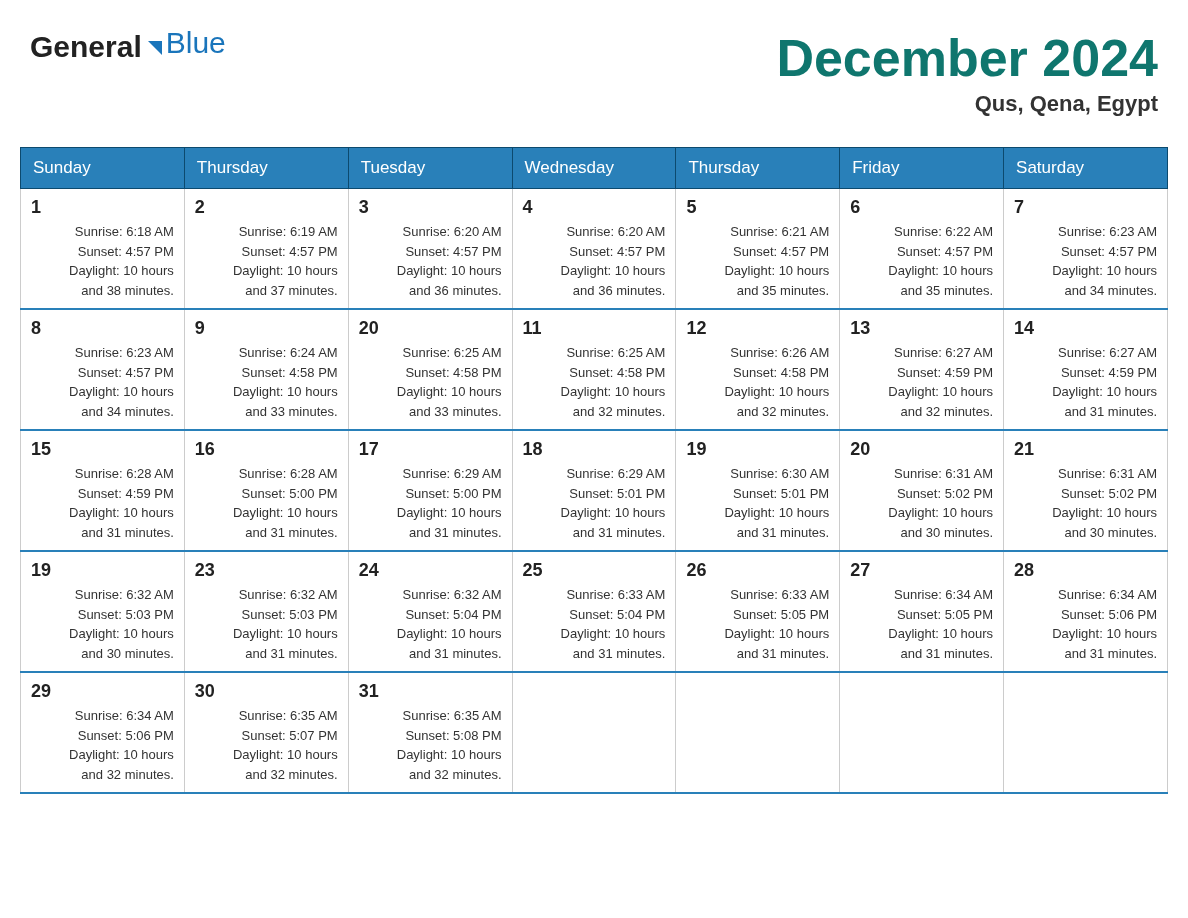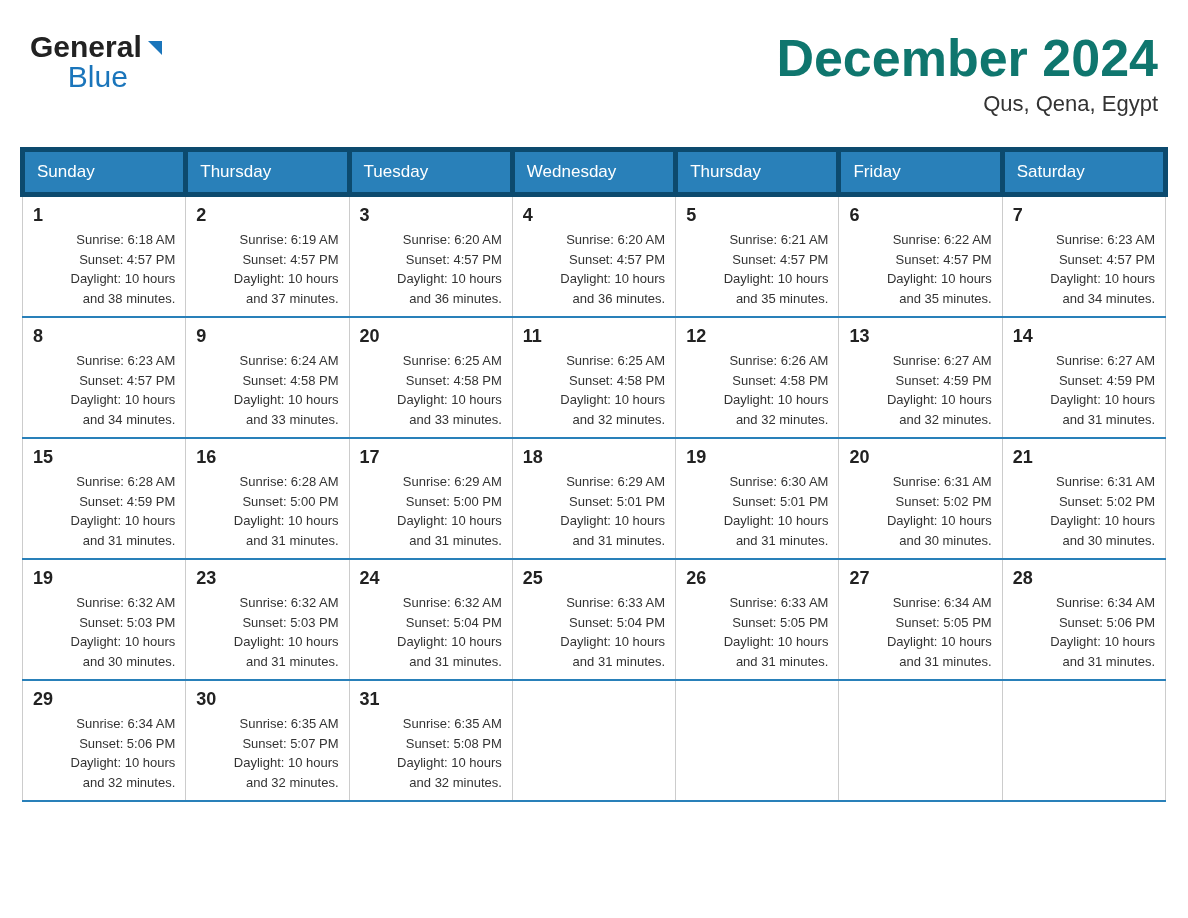--- a/index.html
+++ b/index.html
@@ -12,50 +12,51 @@
     }
     .header {
       display: flex;
       justify-content: space-between;
       align-items: flex-start;
       margin-bottom: 20px;
       padding: 10px 10px 10px 10px;
     }
     .logo {
       display: flex;
-      flex-direction: column;
-      align-items: center;
+      flex-direction: row;
+      align-items: flex-start;
     }
     .title-section {
       text-align: right;
     }
     .month-title {
       font-size: 52px;
       font-weight: bold;
       color: #0f766e;
       line-height: 1.1;
     }
     .location {
       font-size: 22px;
       color: #333;
       margin-top: 4px;
+      font-weight: bold;
     }
     .calendar {
       width: 100%;
       border-collapse: collapse;
       border: 1px solid #aaa;
     }
     .calendar th {
       background-color: #2980b9;
       color: white;
       padding: 10px 12px;
       text-align: left;
       font-size: 17px;
       font-weight: normal;
-      border: 5px solid #0c4a6e;
+      border: 1px solid #0c4a6e;
     }
     .calendar td {
       vertical-align: top;
       padding: 8px 10px;
       border: 1px solid #ccc;
       width: calc(100% / 7);
       background: #fff;
       min-height: 110px;
     }
     .calendar tr.week-row td {

